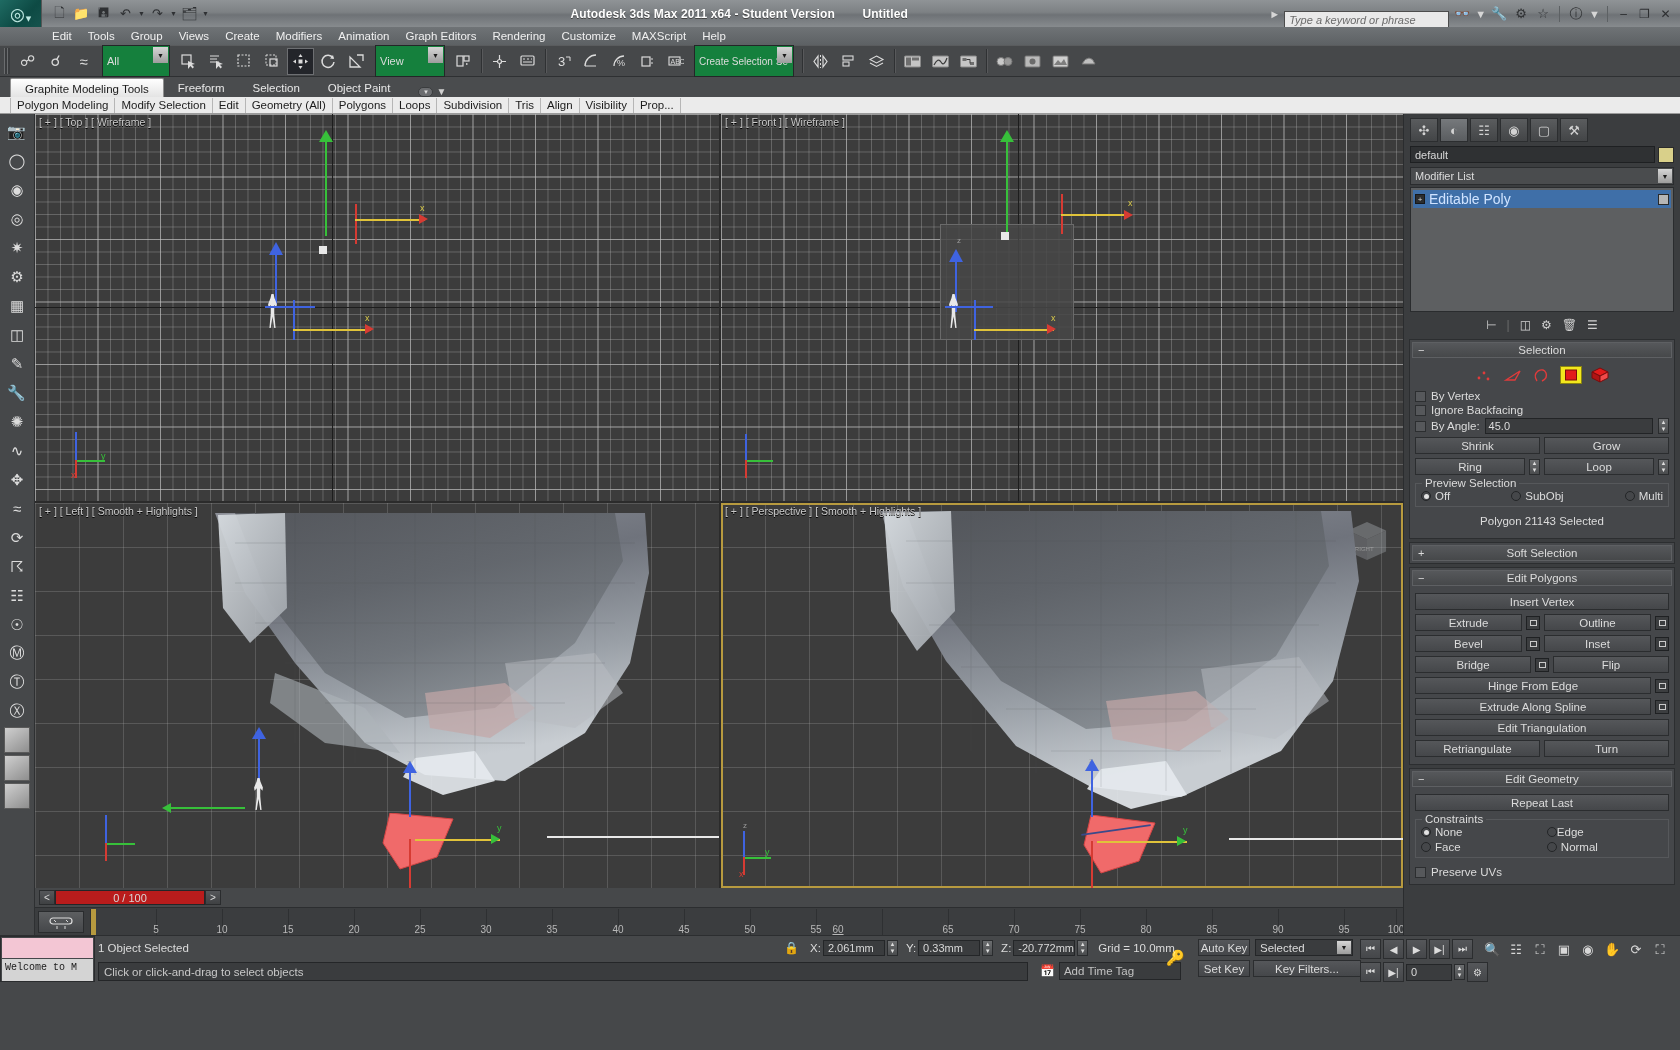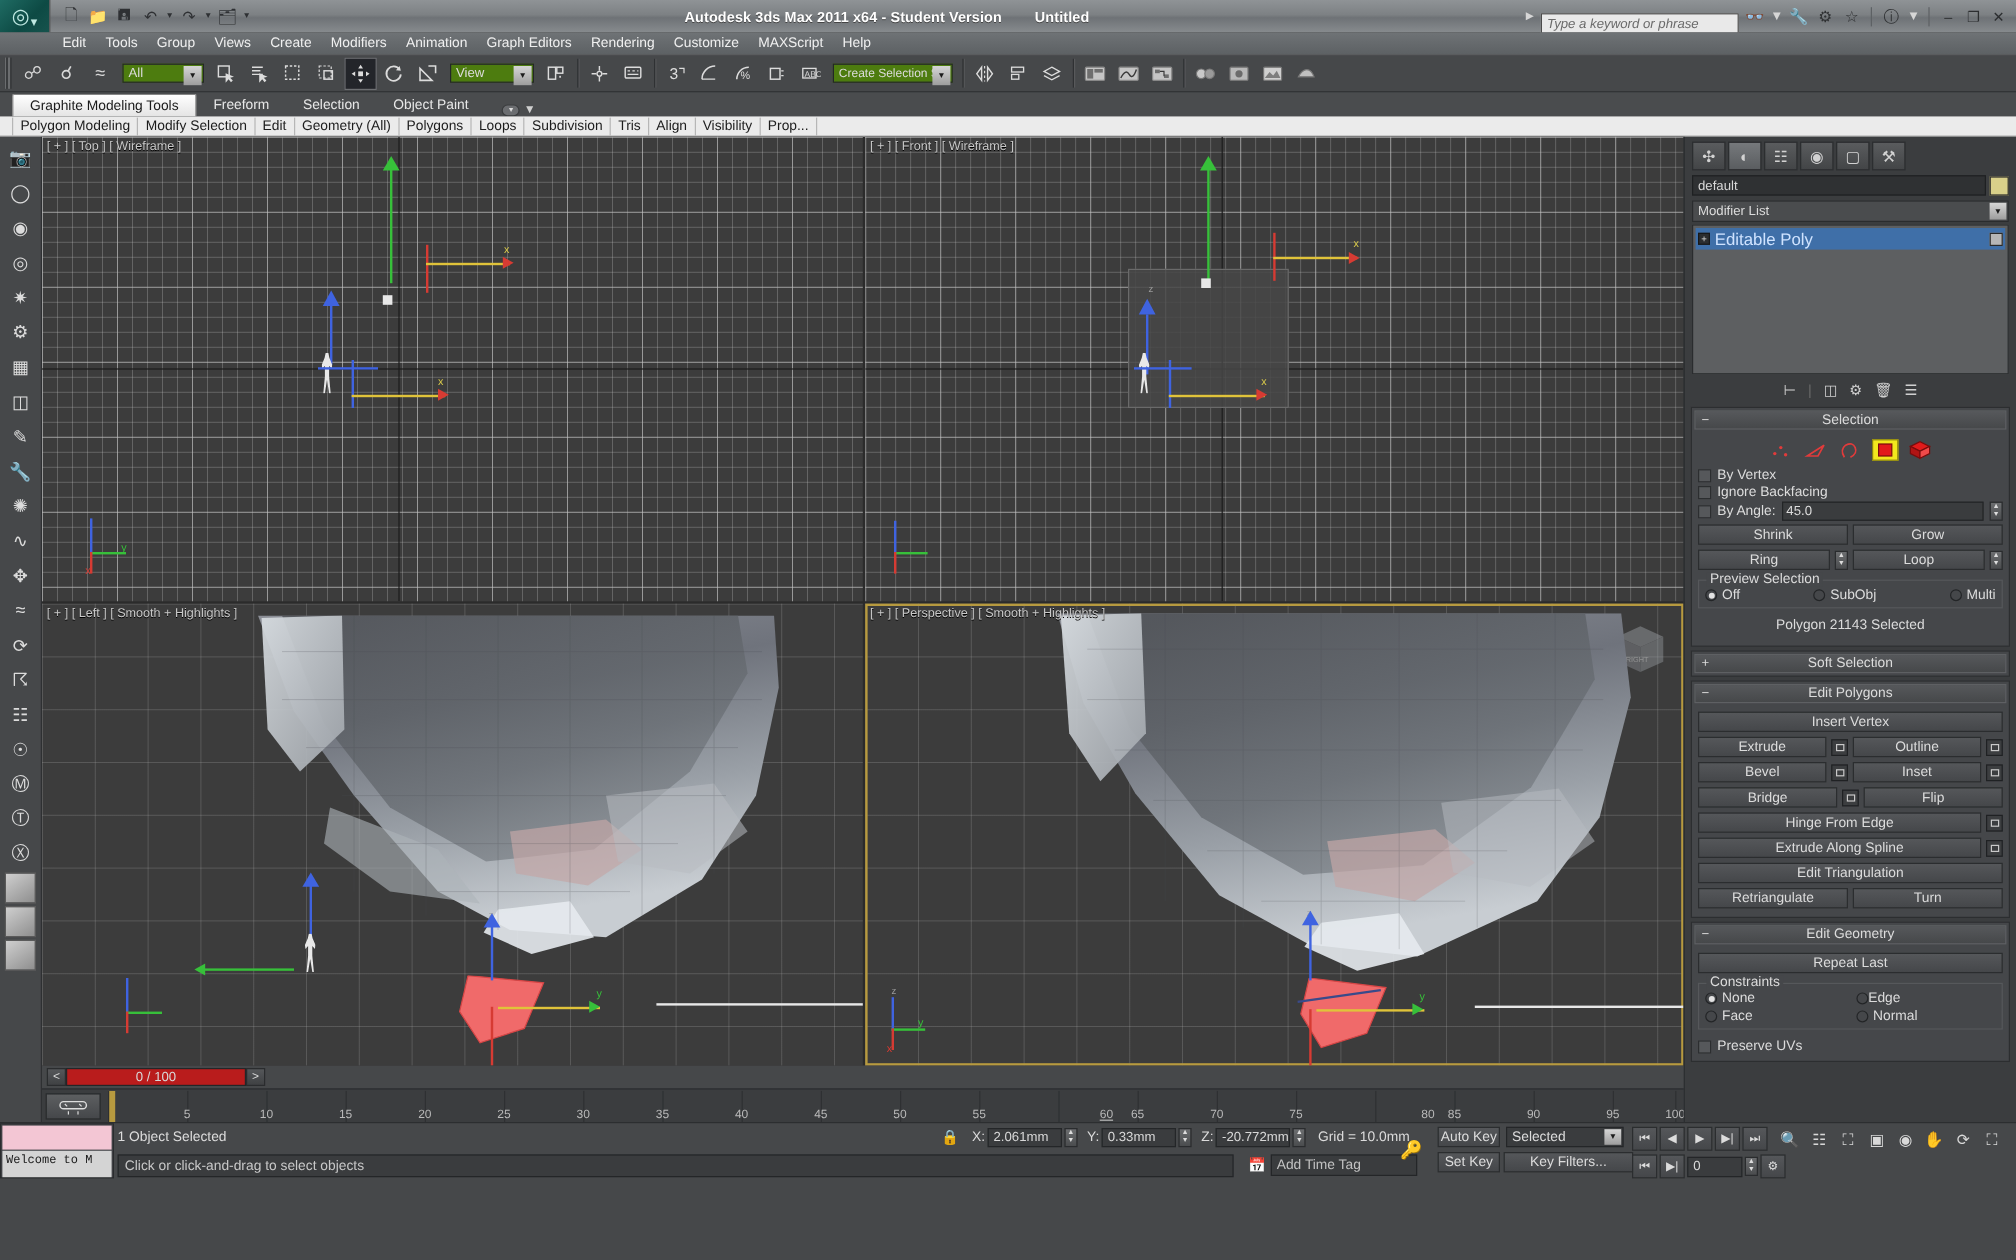--- a/index.html
+++ b/index.html
@@ -65,21 +65,21 @@
   .grip { width:6px;height:26px; background:
       repeating-linear-gradient(to right,#6b6d6f 0px,#6b6d6f 1px,#3a3c3e 1px,#3a3c3e 3px);
       margin-right:3px; }
   .tb {
     width:27px;height:27px;display:flex;align-items:center;justify-content:center;
     color:#d8d8d8; font-size:15px; position:relative;
   }
   .tb.on { background:#23252a; border:1px solid #6d6f72; }
   .tb svg{display:block;}
   .combo {
-    height:16px; background:#4d7c0f; border:1px solid #242628; display:flex;
+    height:32px; background:#15803d; border:1px solid #242628; display:flex;
     align-items:center; color:#dcdcdc; font-size:11px; padding-left:4px;
     position:relative;
   }
   .combo .arrow {
     position:absolute; right:1px; top:1px; width:15px;height:16px;
     background:linear-gradient(to bottom,#d6d6d6,#9d9d9d);
     display:flex;align-items:center;justify-content:center; color:#1b1b1b;font-size:7px;
   }
   .tb-sep{width:1px;height:24px;background:#2f3133;margin:0 3px;box-shadow:1px 0 0 #58595b;}
 
@@ -1015,29 +1015,29 @@
         <div class="num" style="left:466px;">35</div>
       <div class="tick" style="left:532px;"></div>
         <div class="num" style="left:532px;">40</div>
       <div class="tick" style="left:598px;"></div>
         <div class="num" style="left:598px;">45</div>
       <div class="tick" style="left:664px;"></div>
         <div class="num" style="left:664px;">50</div>
       <div class="tick" style="left:730px;"></div>
         <div class="num" style="left:730px;">55</div>
       <div class="tick" style="left:796px;"></div>
-        <div class="num" style="left:836px;text-decoration:underline;">60</div>
+        <div class="num" style="left:752px;text-decoration:underline;">60</div>
       <div class="tick" style="left:862px;"></div>
         <div class="num" style="left:862px;">65</div>
       <div class="tick" style="left:928px;"></div>
         <div class="num" style="left:928px;">70</div>
       <div class="tick" style="left:994px;"></div>
         <div class="num" style="left:994px;">75</div>
       <div class="tick" style="left:1060px;"></div>
-        <div class="num" style="left:1104px;">80</div>
+        <div class="num" style="left:1060px;">80</div>
       <div class="tick" style="left:1126px;"></div>
         <div class="num" style="left:1126px;">85</div>
       <div class="tick" style="left:1192px;"></div>
         <div class="num" style="left:1192px;">90</div>
       <div class="tick" style="left:1258px;"></div>
         <div class="num" style="left:1258px;">95</div>
       <div class="tick" style="left:1310px;"></div>
         <div class="num" style="left:1310px;">100</div>
     </div>
   </div>

